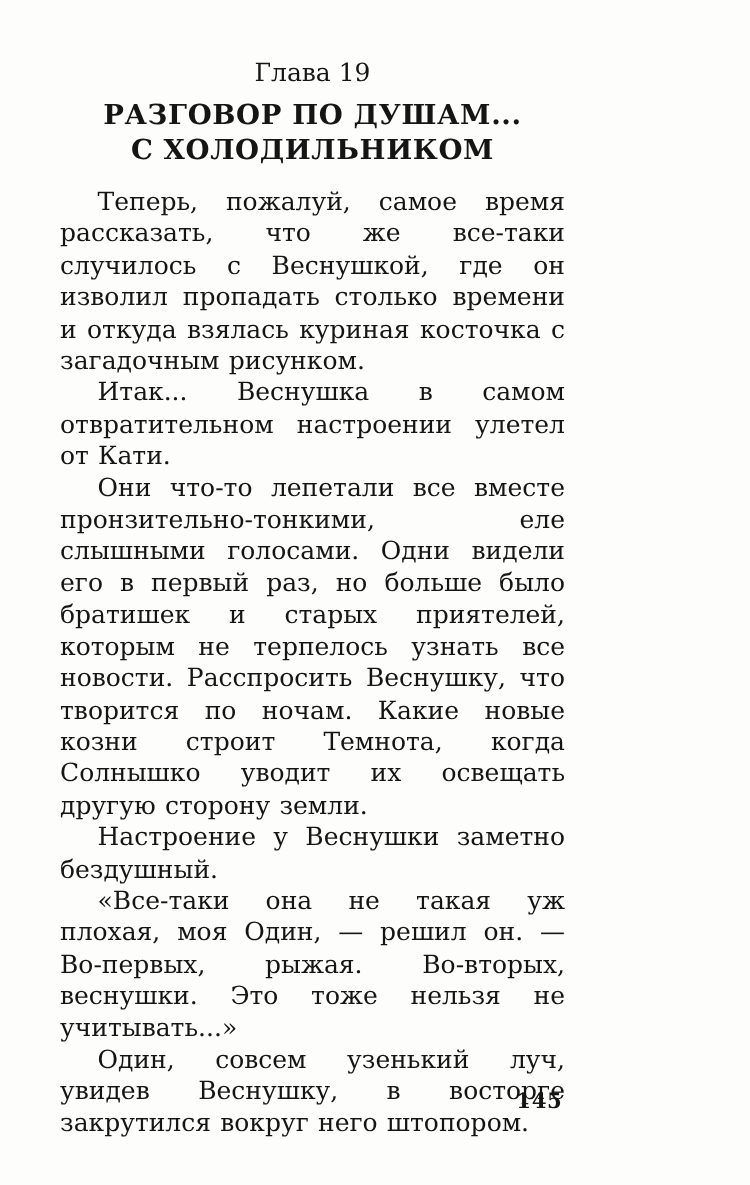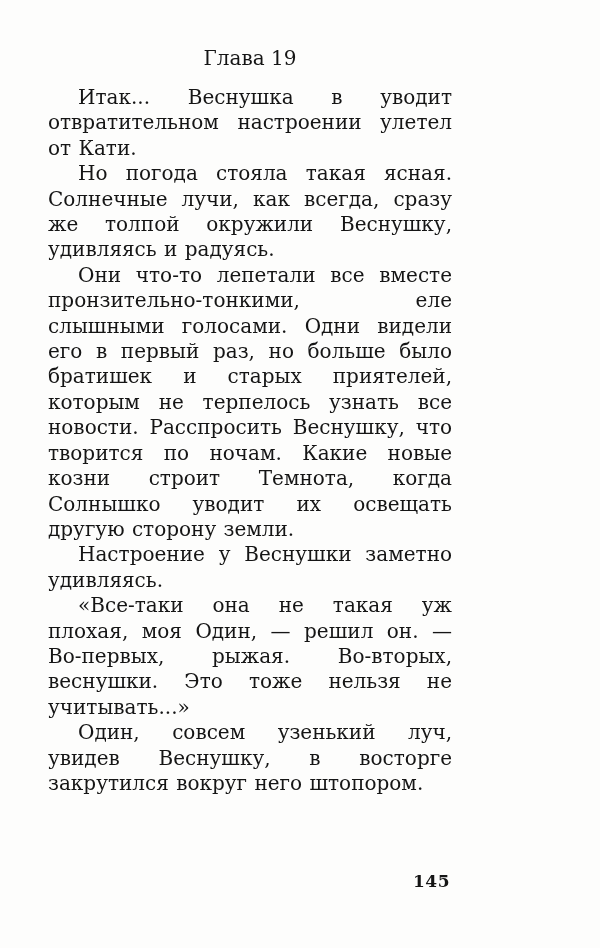--- a/index.html
+++ b/index.html
@@ -60,24 +60,28 @@
     font-weight: bold;
     letter-spacing: 0.5px;
   }
 </style>
 </head>
 <body>
 
 <div class="page">
   <div class="content">
     <div class="chapter-label">Глава 19</div>
+    <h1 class="chapter-title">
+      <div>РАЗГОВОР ПО ДУШАМ...</div>
+      <div>С ХОЛОДИЛЬНИКОМ</div>
+    </h1>
     <div class="body-text">
-      <p>Итак... Веснушка в уводит отвратительном настроении улетел от Кати.</p>
-      <p>Но погода стояла такая ясная. Солнечные лучи, как всегда, сразу же толпой окружили Веснушку, удивляясь и радуясь.</p>
+      <p>Теперь, пожалуй, самое время рассказать, что же все-таки случилось с Веснушкой, где он изволил пропадать столько времени и откуда взялась куриная косточка с загадочным рисунком.</p>
+      <p>Итак... Веснушка в самом отвратительном настроении улетел от Кати.</p>
       <p>Они что-то лепетали все вместе пронзительно-тонкими, еле слышными голосами. Одни видели его в первый раз, но больше было братишек и старых приятелей, которым не терпелось узнать все новости. Расспросить Веснушку, что творится по ночам. Какие новые козни строит Темнота, когда Солнышко уводит их освещать другую сторону земли.</p>
-      <p>Настроение у Веснушки заметно удивляясь.</p>
+      <p>Настроение у Веснушки заметно бездушный.</p>
       <p>«Все-таки она не такая уж плохая, моя Один, — решил он. — Во-первых, рыжая. Во-вторых, веснушки. Это тоже нельзя не учитывать...»</p>
       <p>Один, совсем узенький луч, увидев Веснушку, в восторге закрутился вокруг него штопором.</p>
 
     </div>
   </div>
   <div class="page-number">145</div>
 </div>
 
 </body></html>

